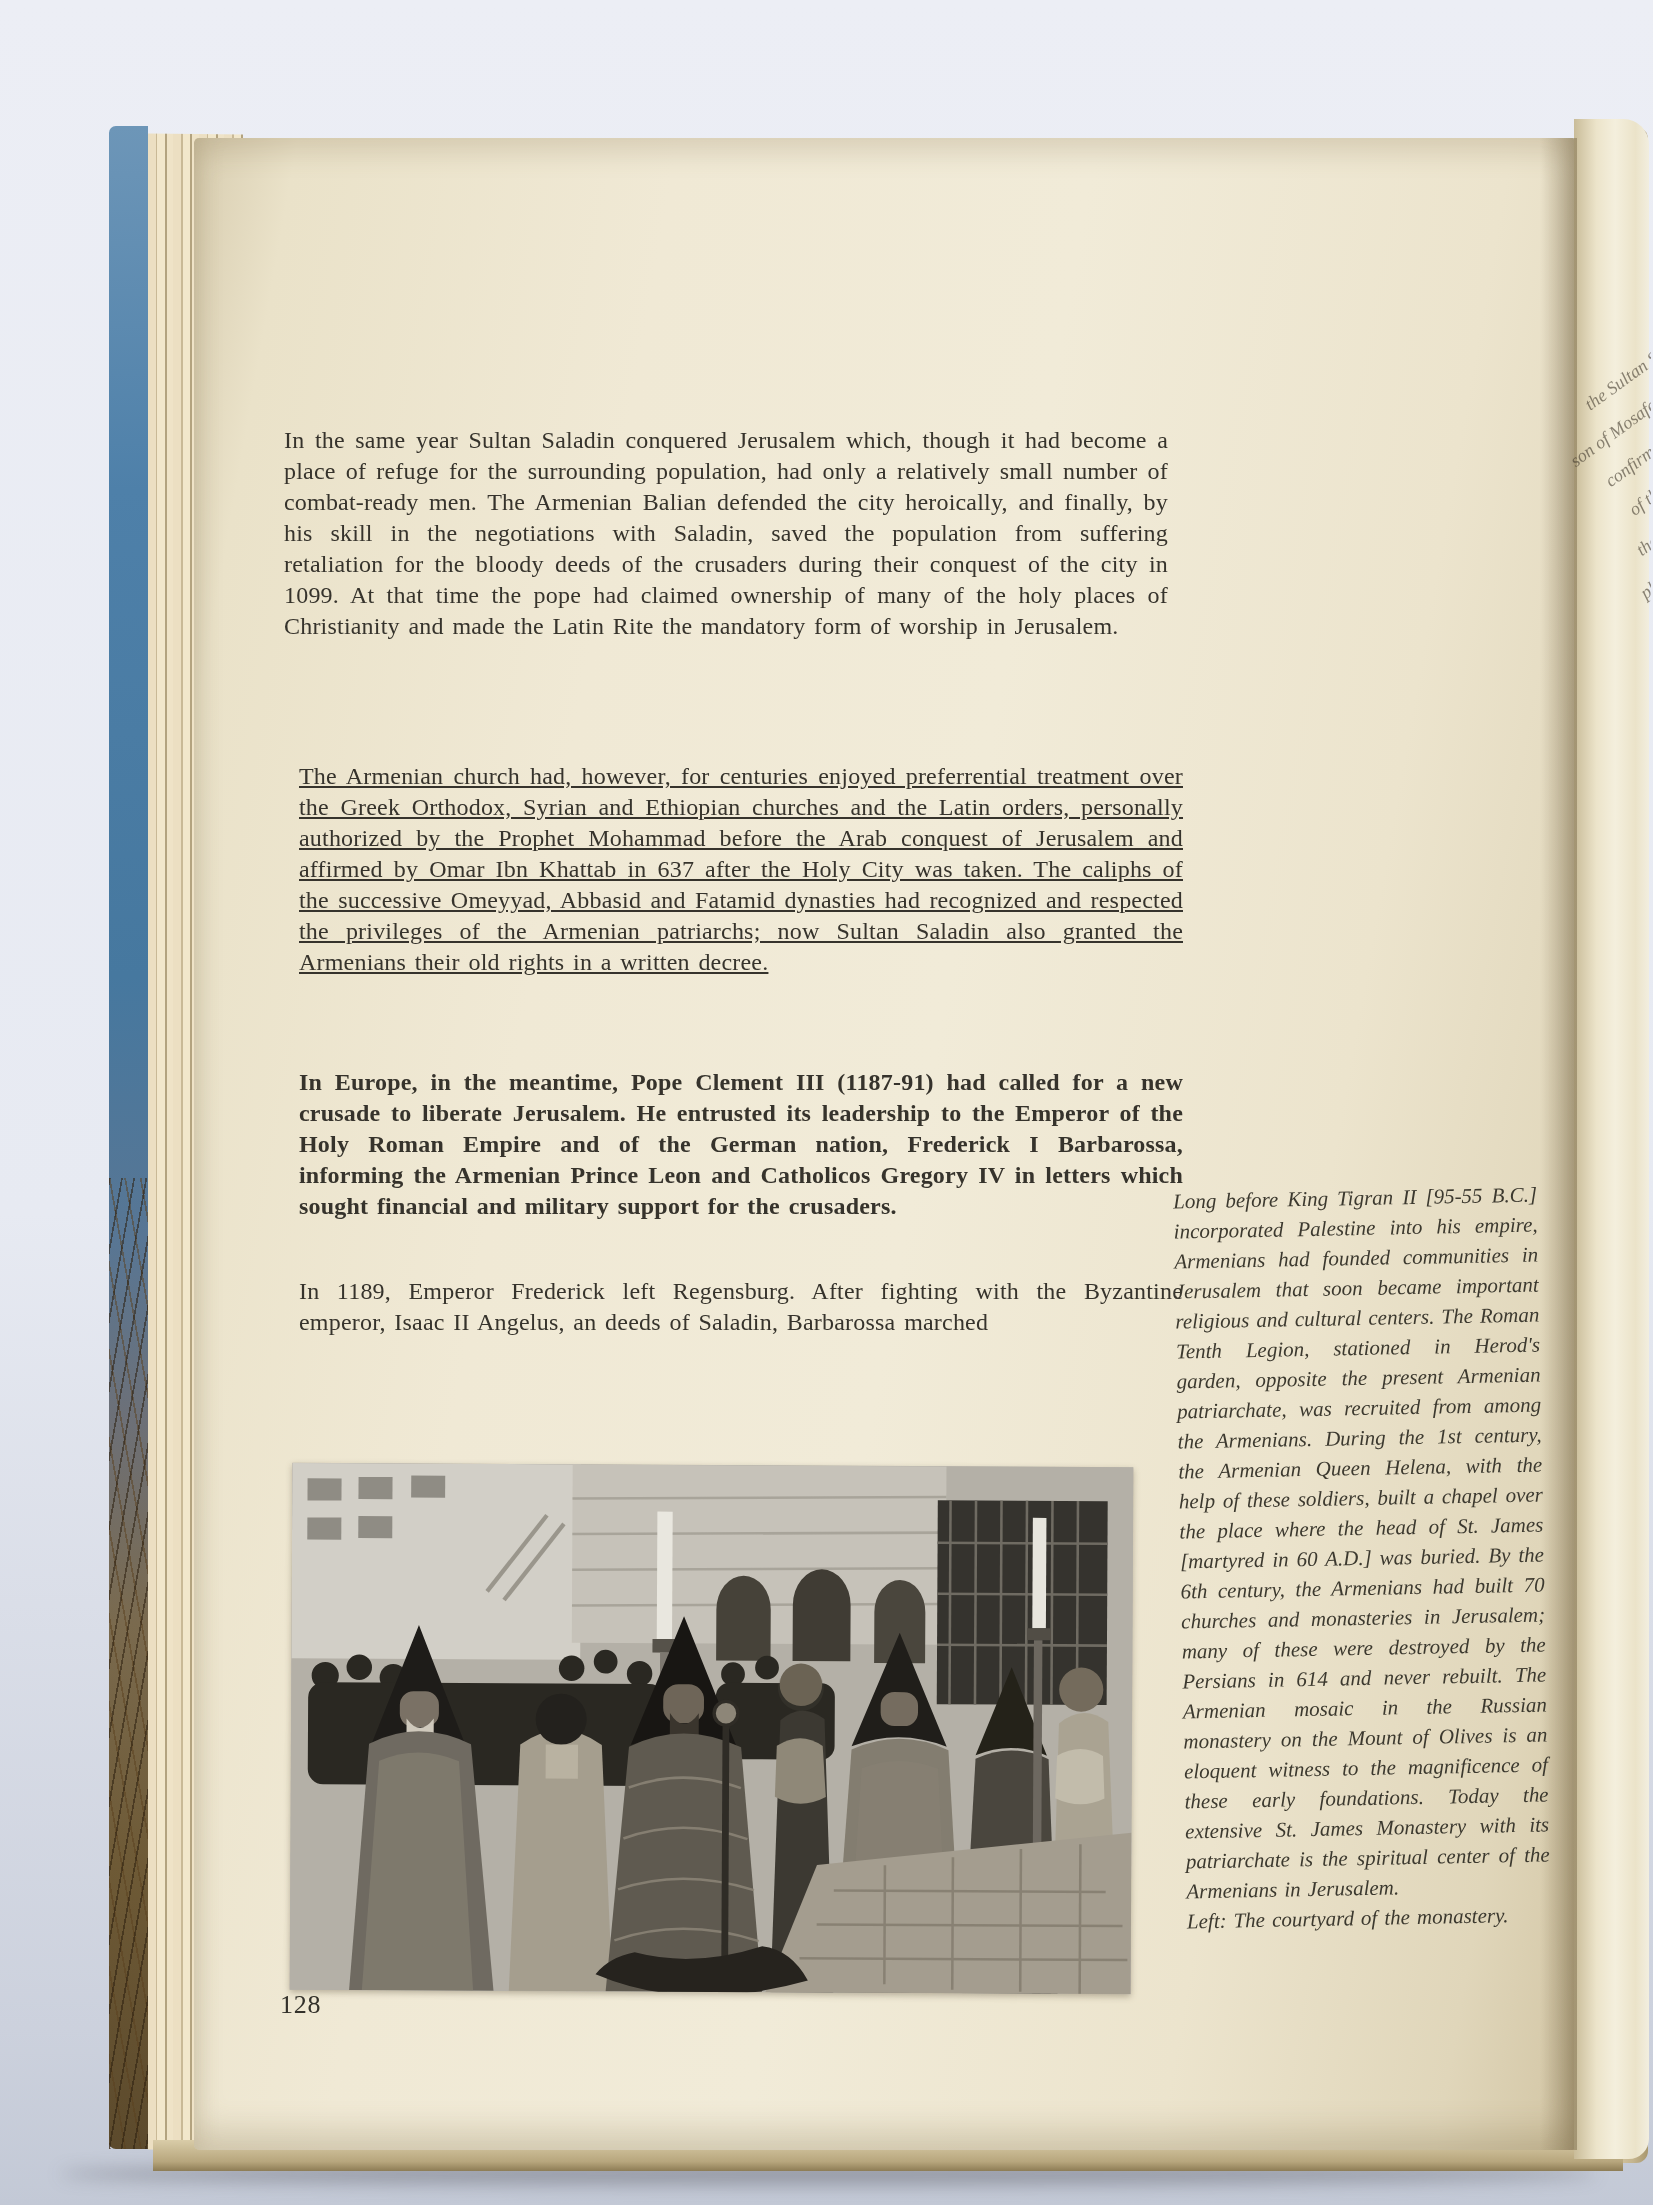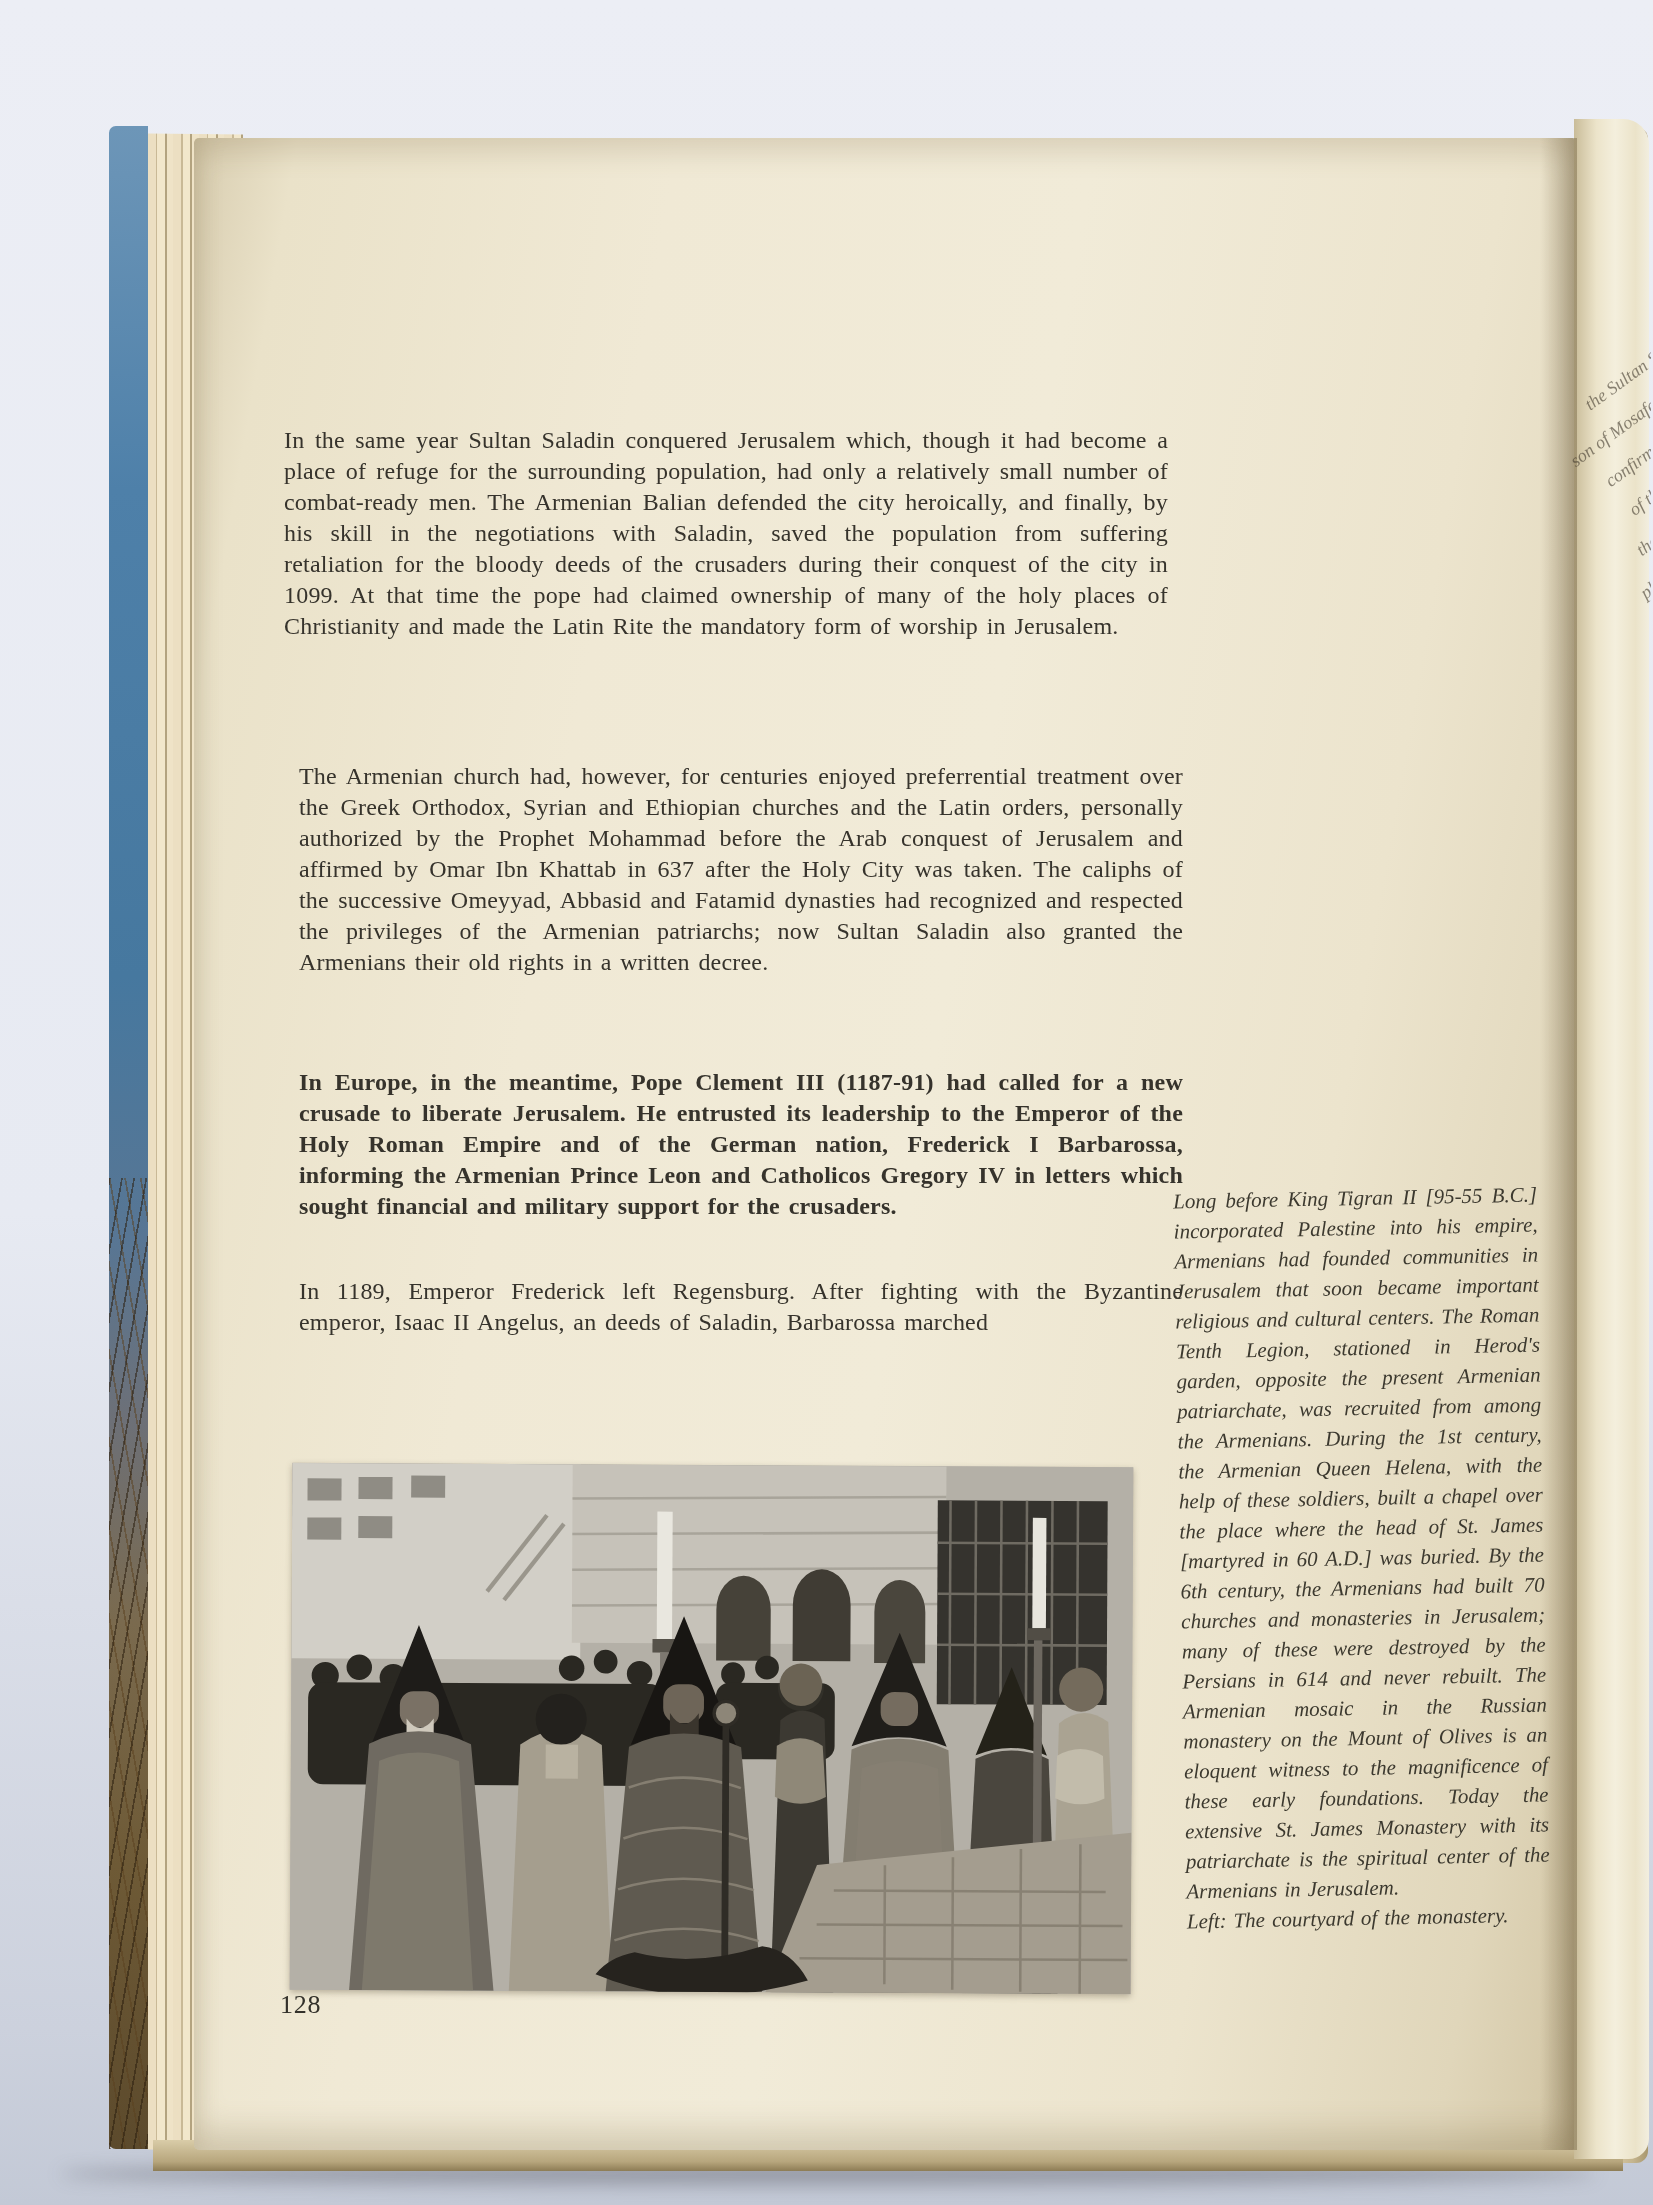--- a/index.html
+++ b/index.html
@@ -37,21 +37,21 @@
     transform:rotate(-36deg);transform-origin:100% 0;
     font-style:italic;font-size:18px;line-height:37px;color:rgba(70,62,48,.62);
     text-align:right;white-space:nowrap;}
   #next-page-text .frag{display:block;}
 
   
   .bodytext{color:#36332c;font-size:24px;line-height:31px;text-align:justify;
             word-spacing:2.5px;letter-spacing:0.2px;}
   #para-1{left:299px;top:277px;width:884px;}
   #para-2{left:284px;top:425px;width:884px;}
-  #para-3{left:299px;top:761px;width:884px;}
+  #para-3{left:299px;top:761px;width:884px;text-decoration:underline;}
   #para-4{left:299px;top:1067px;width:884px;font-weight:bold;}
   #para-5{left:299px;top:1276px;width:884px;}
 
   #caption{left:1180px;top:1183px;width:364px;color:#3c392f;
     font-style:italic;font-size:21px;line-height:30px;text-align:justify;word-spacing:1.7px;
     transform:rotate(-1.1deg);}
   #caption .note{display:block;}
   #page-number{left:280px;top:1990px;font-size:26px;color:#33312b;letter-spacing:0.8px;}
 
   

